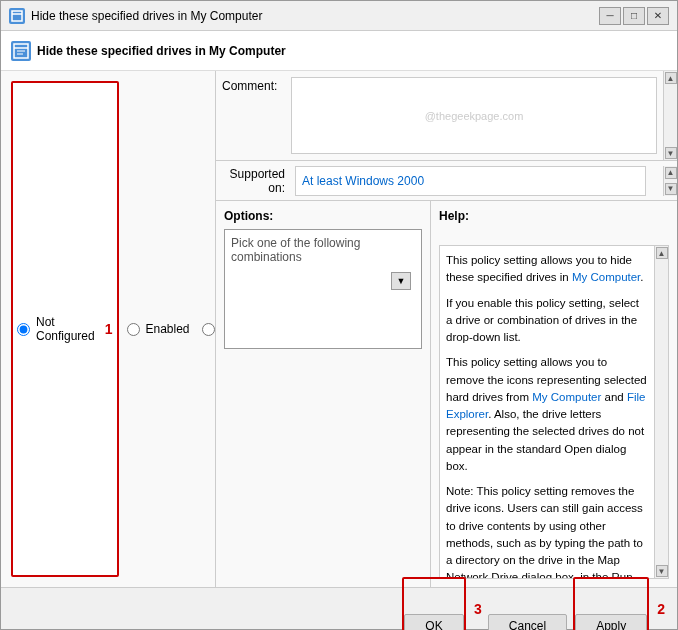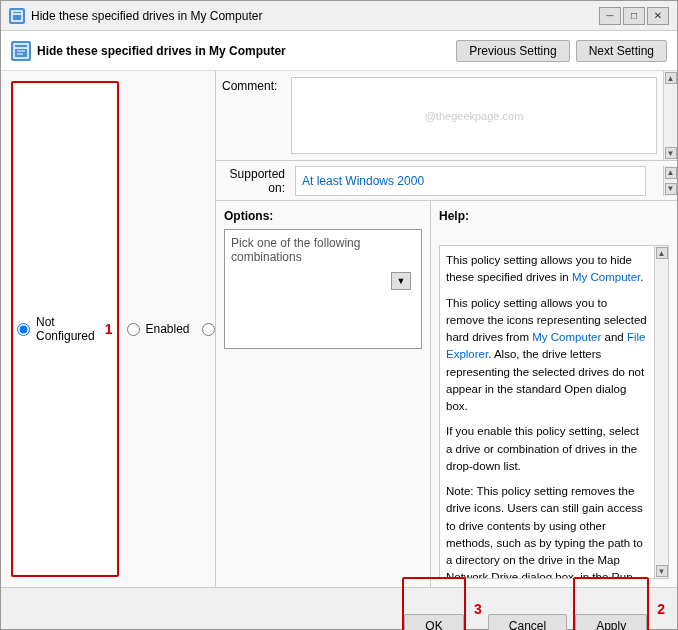--- a/index.html
+++ b/index.html
@@ -399,24 +399,20 @@
       <div class="subtitle-icon">
         <svg width="16" height="16" viewBox="0 0 16 16">
           <rect x="1" y="1" width="14" height="14" fill="none" stroke="white" stroke-width="1.5"></rect>
           <line x1="1" y1="5" x2="15" y2="5" stroke="white" stroke-width="1.5"></line>
           <line x1="4" y1="8" x2="12" y2="8" stroke="white" stroke-width="1"></line>
           <line x1="4" y1="11" x2="10" y2="11" stroke="white" stroke-width="1"></line>
         </svg>
       </div>
       <span class="subtitle-text">Hide these specified drives in My Computer</span>
     </div>
-    <div class="subtitle-buttons">
-      <button class="nav-btn">Previous Setting</button>
-      <button class="nav-btn">Next Setting</button>
-    </div>
   </div>
 
   <div class="main-content">
 
     <div class="left-panel">
       <div class="radio-option selected">
         <input type="radio" name="config" checked="" style="">
         <span class="radio-label">Not Configured</span>
         <span class="annotation-number">1</span>
       </div>
@@ -464,22 +460,22 @@
               <button class="dropdown-btn">▼</button>
             </div>
           </div>
         </div>
 
         <div class="help-panel">
           <div class="help-label">Help:</div>
           <div class="help-content-wrapper">
             <div class="help-text">
             <p>This policy setting allows you to hide these specified drives in <a class="help-link" href="#"></a><a class="help-link" href="#">My Computer</a>.</p>
+                <p>If you enable this policy setting, select a drive or combination of drives in the drop-down list.</p>
                 <p>This policy setting allows you to remove the icons representing selected hard drives from <a class="help-link" href="#"></a><a class="help-link" href="#">My Computer</a> and <a class="help-link" href="#">File Explorer</a>. Also, the drive letters representing the selected drives do not appear in the standard Open dialog box.</p>
-                <p>If you enable this policy setting, select a drive or combination of drives in the drop-down list.</p>
                 <p>Note: This policy setting removes the drive icons. Users can still gain access to drive contents by using other methods, such as by typing the path to a directory on the drive in the Map Network Drive dialog box, in the Run dialog box, or in a command window.</p>
               </div>
             <div class="scrollbar-v help-scrollbar">
               <div class="scroll-arrow">▲</div>
               <div class="scroll-arrow">▼</div>
             </div>
           </div>
         </div>
       </div>
     </div>

